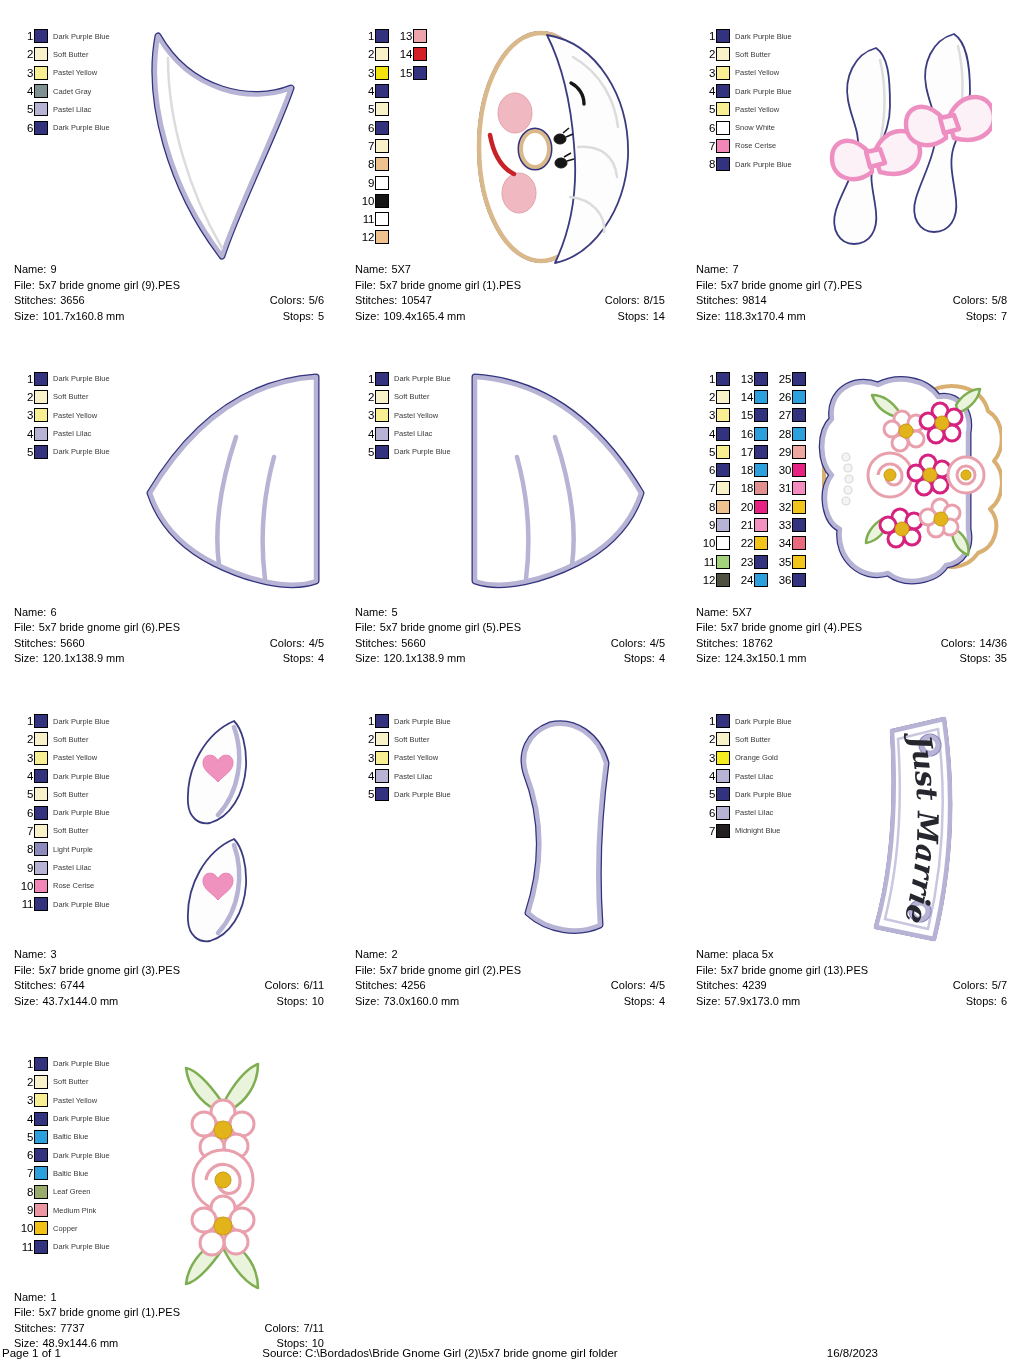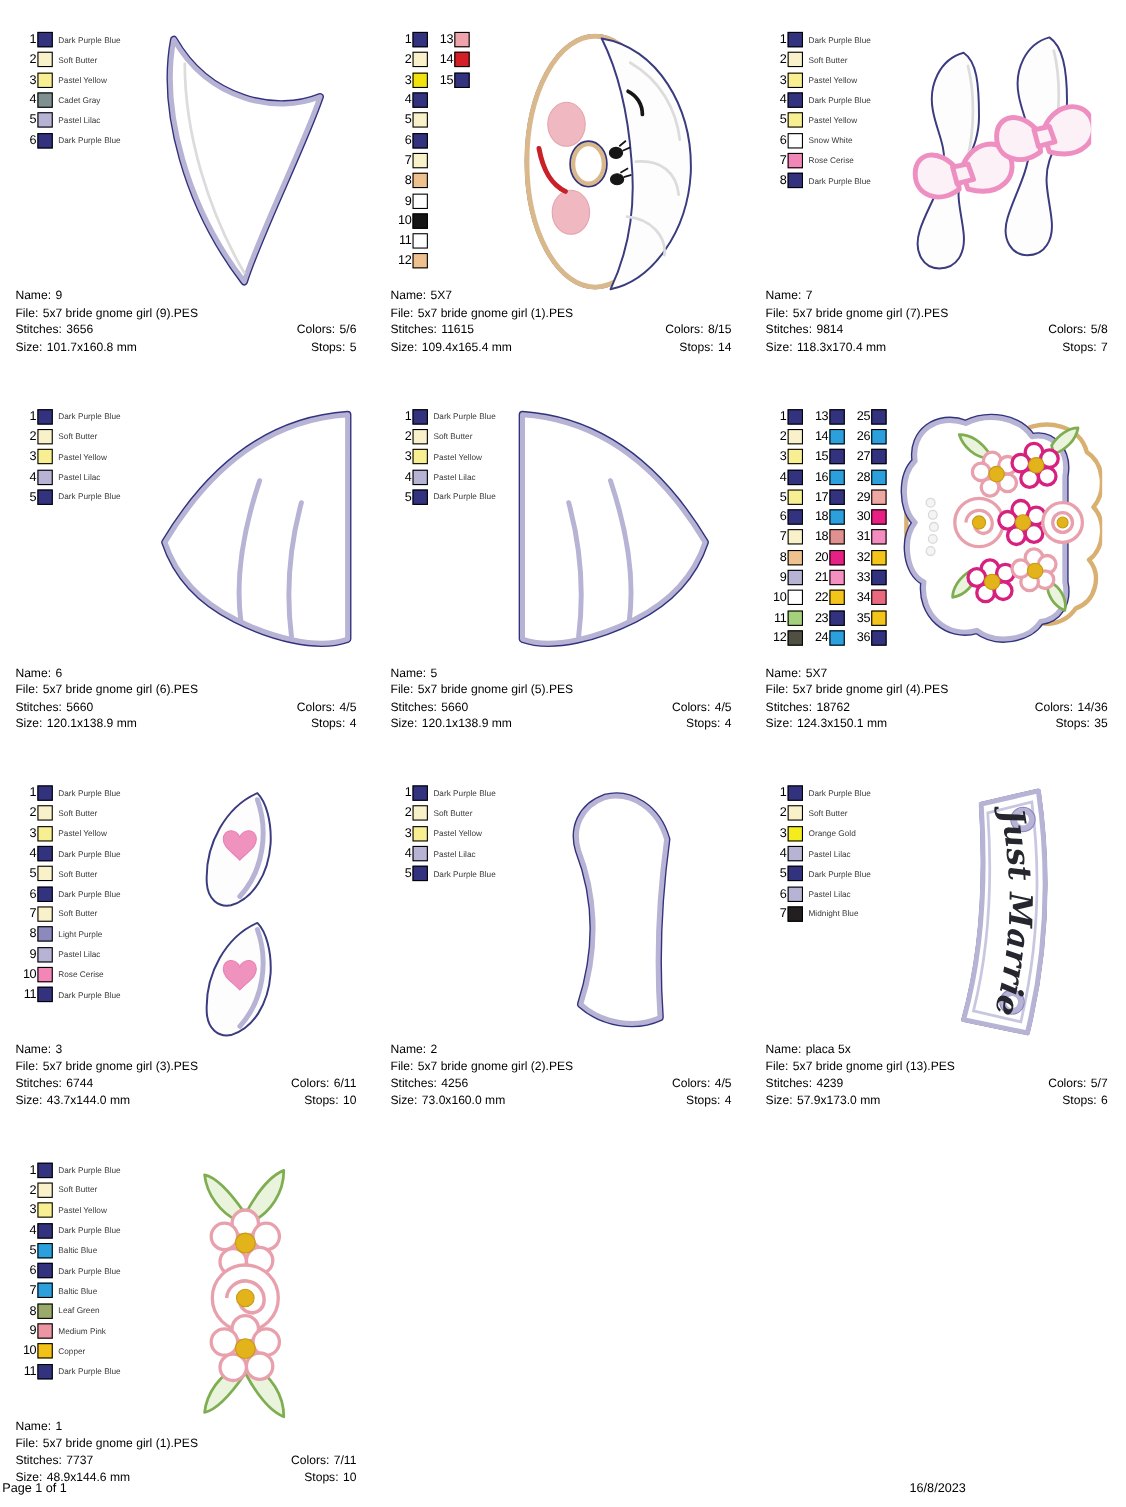--- a/index.html
+++ b/index.html
@@ -183,21 +183,21 @@
         <ellipse cx="85" cy="114" rx="6" ry="5"></ellipse>
         <ellipse cx="86" cy="138" rx="6" ry="5"></ellipse>
         <path d="M88,108 l6,-5 M91,112 l7,-3 M89,132 l7,-4 M92,136 l7,-2" stroke-width="1.6" fill="none"></path>
         <path d="M96,58 C104,62 109,70 109,79" fill="none" stroke-width="3.4" stroke-linecap="round"></path>
       </g>
     </svg>
     <div class="info">
       <div class="iline"><span class="lab">Name:</span><span>5X7</span></div>
       <div class="iline"><span class="lab">File:</span><span>5x7 bride gnome girl (1).PES</span></div>
       <div class="iline split">
-          <span><span class="lab">Stitches:</span><span>11615</span></span>
+          <span><span class="lab">Stitches:</span><span>10547</span></span>
           <span><span class="lab">Colors:</span><span>8/15</span></span>
         </div>
       <div class="iline split">
           <span><span class="lab">Size:</span><span>109.4x165.4 mm</span></span>
           <span><span class="lab">Stops:</span><span>14</span></span>
         </div>
     </div>
   </div>
 
   <div class="cell">
@@ -926,14 +926,15 @@
         </div>
     </div>
   </div>
 
   <div class="cell"></div>
   <div class="cell"></div>
 </div>
 
 <div class="footer">
   <span class="f-page">Page 1 of 1</span>
+  <span class="f-src">Source: C:\Bordados\Bride Gnome Girl (2)\5x7 bride gnome girl folder</span>
   <span class="f-date">16/8/2023</span>
 </div>
 
 </body></html>

